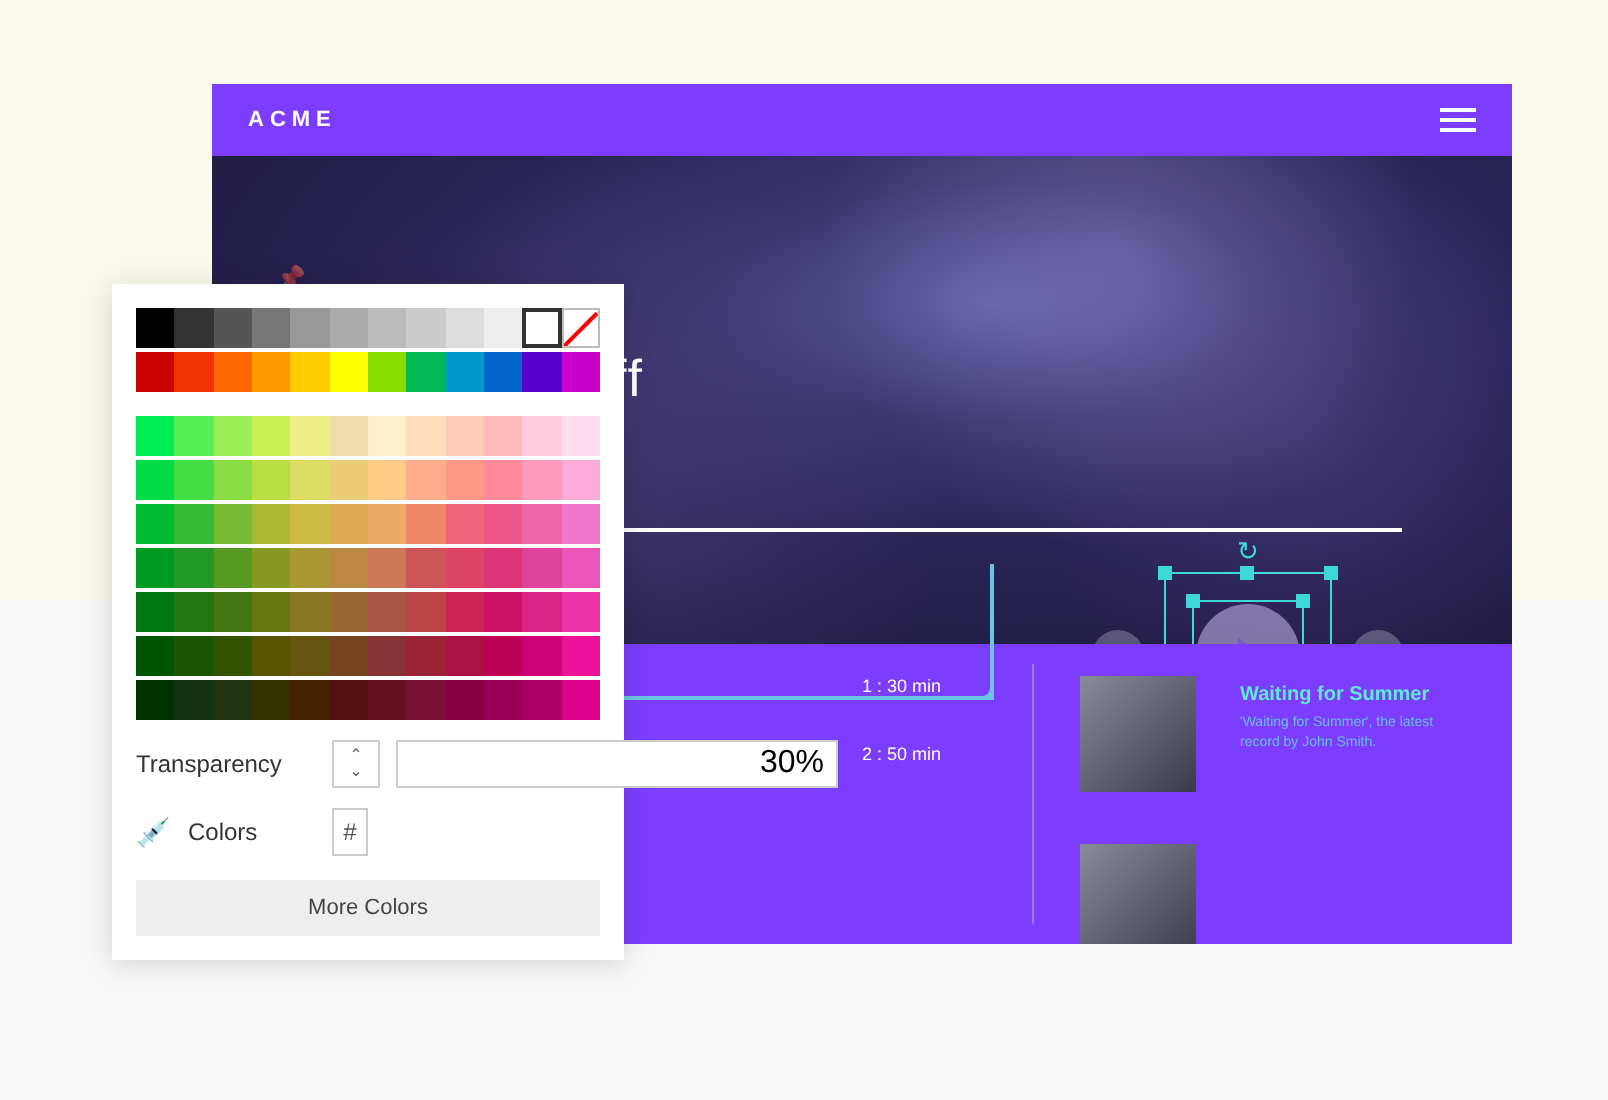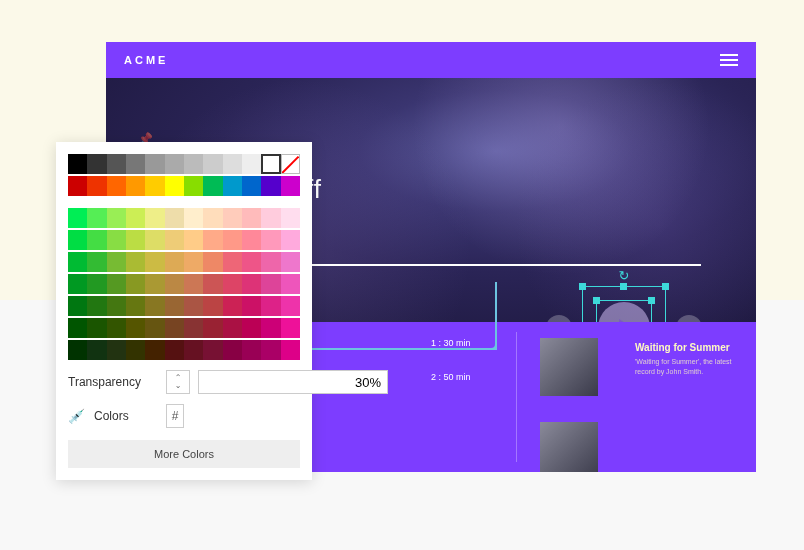--- a/index.html
+++ b/index.html
@@ -27,39 +27,39 @@
 .sel-box.outer { top: -16px; left: -16px; width: 84px; height: 84px; }
 .sel-handle { position: absolute; width: 7px; height: 7px; background: #3dd9d9; }
 .rotate-handle { position: absolute; top: -34px; left: 50%; transform: translateX(-50%); color: #3dd9d9; font-size: 13px; }
 .content-area { background: #7d3dff; height: 150px; position: relative; padding: 18px 18px; }
 .track-list { position: absolute; left: 325px; top: 16px; color: #fff; font-size: 9px; }
 .track-item { margin-bottom: 24px; text-align: right; }
 .vline { position: absolute; left: 410px; top: 10px; width: 1px; height: 130px; background: rgba(255,255,255,0.3); }
 .album-art { position: absolute; width: 58px; height: 58px; background: linear-gradient(135deg, #8a8a9a 0%, #5a5a6a 60%, #3a3a4a 100%); }
 .album-art.a1 { left: 434px; top: 16px; }
 .album-art.a2 { left: 434px; top: 100px; }
-.album-info { position: absolute; left: 529px; top: 20px; color: #fef9c3; width: 110px; }
+.album-info { position: absolute; left: 514px; top: 20px; color: #5eead4; width: 110px; }
 .album-title { font-size: 10px; font-weight: 600; margin-bottom: 4px; }
 .album-desc { font-size: 7px; opacity: 0.75; line-height: 1.4; }
 .arrow-v { position: absolute; left: 495px; top: 282px; width: 2px; height: 68px; background: #6cc4e0; }
 .arrow-h { position: absolute; left: 222px; top: 348px; width: 275px; height: 2px; background: #6cc4e0; }
 .arrow-corner { position: absolute; left: 489px; top: 342px; width: 8px; height: 8px; border-right: 2px solid #6cc4e0; border-bottom: 2px solid #6cc4e0; border-radius: 0 0 6px 0; }
 .arrow-head { position: absolute; left: 215px; top: 343px; width: 0; height: 0; border-right: 10px solid #6cc4e0; border-top: 6px solid transparent; border-bottom: 6px solid transparent; }
 .color-panel { position: absolute; top: 142px; left: 56px; width: 256px; background: #fff; box-shadow: 0 2px 14px rgba(0,0,0,0.15); padding: 12px; }
 .swatch-row { display: flex; margin-bottom: 2px; }
 .swatch { width: 20px; height: 20px; cursor: pointer; position: relative; }
 .swatch.selected { border: 2px solid #333; box-shadow: inset 0 0 0 1px #fff; }
 .swatch.nocolor { background: #fff; border: 1px solid #bbb; overflow: hidden; }
 .swatch.nocolor::after { content: ""; position: absolute; width: 140%; height: 2px; background: #ff0000; top: 50%; left: -20%; transform: rotate(-45deg); }
 .palette-gap { height: 10px; }
 .control-row { display: flex; align-items: center; margin-top: 10px; gap: 8px; }
 .control-label { font-size: 12px; color: #333; flex: 0 0 90px; }
 .stepper { flex: 0 0 24px; display: flex; flex-direction: column; align-items: center; border: 1px solid #ccc; height: 24px; justify-content: center; cursor: pointer; font-size: 8px; line-height: 1; color: #666; }
 .hash { flex: 0 0 18px; text-align: center; border: 1px solid #ccc; height: 24px; line-height: 22px; font-size: 12px; color: #555; }
-.txt-input { flex: 1; border: 1px solid #ccc; height: 24px; padding: 0 6px; font-size: 13px; text-align: right; }
+.txt-input { flex: 1; border: 1px solid #ccc; height: 24px; padding: 0 6px; font-size: 16px; text-align: right; }
 .eyedrop { flex: 0 0 18px; font-size: 14px; color: #333; }
 .btn-row { display: flex; gap: 22px; margin-top: 12px; flex-direction: column; }
 .panel-btn { flex: 1; background: #eee; border: none; padding: 8px 4px; font-size: 11px; color: #444; cursor: pointer; }
 </style>
 </head>
 <body>
 
 <div class="cream-bg"></div>
 
 <div class="app-window">

